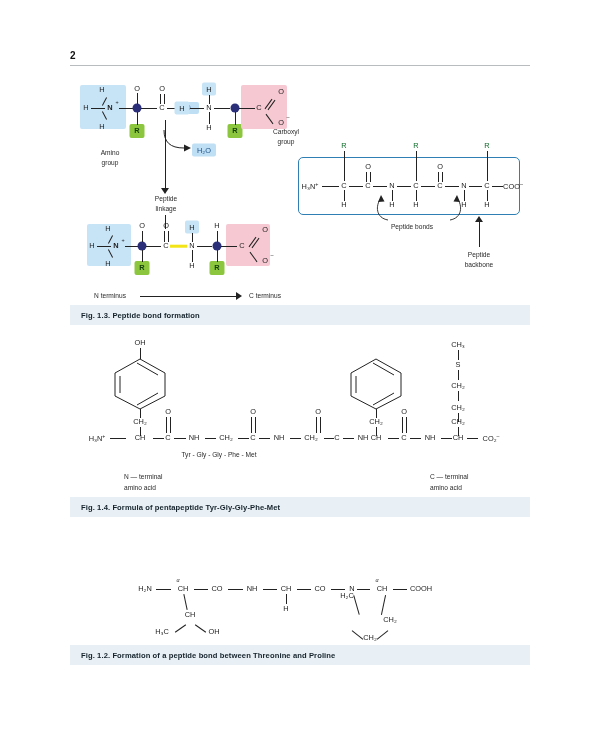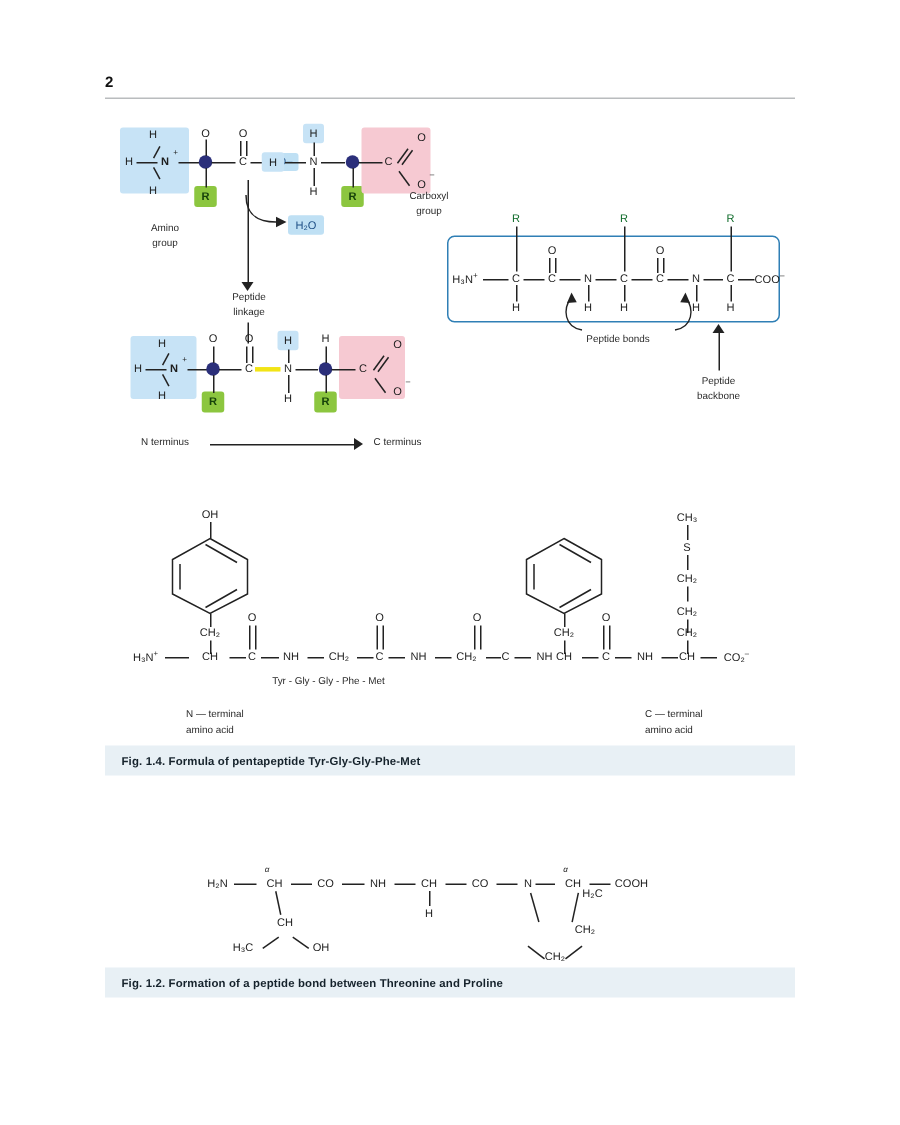--- a/index.html
+++ b/index.html
@@ -249,20 +249,23 @@
       <polygon points="11.5,11.5 15,5 18,12" fill="#222"></polygon>
     </svg>
     <div class="lbl cap" style="left:412px;top:227px;">Peptide bonds</div>
 
     <div class="ln v" style="left:479px;top:222px;height:25px;"></div>
     <div style="position:absolute;left:475px;top:216px;width:0;height:0;border-left:4px solid transparent;border-right:4px solid transparent;border-bottom:6px solid #222;"></div>
     <div class="lbl cap" style="left:479px;top:255px;">Peptide</div>
     <div class="lbl cap" style="left:479px;top:265px;">backbone</div>
   </div>
 
+  <div class="capbar" style="top:305px;">
+    <span>Fig. 1.3. Peptide bond formation</span>
+  </div>
 
   <div class="chem" style="left:0;top:0;width:600px;height:520px;">
 
     <div class="lbl" style="left:140px;top:343px;">OH</div>
     <div class="ln v" style="left:140px;top:348px;height:11px;"></div>
     <svg style="position:absolute;left:113px;top:358px;width:55px;height:52px;">
       <polygon points="27,1 52,15 52,38 27,51 2,38 2,15" fill="none" stroke="#222" stroke-width="1"></polygon>
       <line x1="7" y1="18" x2="7" y2="35" stroke="#222" stroke-width="1"></line>
       <line x1="24" y1="5" x2="45" y2="17" stroke="#222" stroke-width="1"></line>
       <line x1="24" y1="47" x2="45" y2="35" stroke="#222" stroke-width="1"></line>
@@ -378,21 +381,21 @@
     <div class="lbl" style="left:421px;top:589px;">COOH</div>
 
     <div class="ln" style="left:185px;top:594px;width:1px;height:16px;transform:rotate(-12deg);"></div>
     <div class="lbl" style="left:190px;top:615px;">CH</div>
     <div class="ln" style="left:180px;top:622px;width:1px;height:13px;transform:rotate(55deg);"></div>
     <div class="lbl" style="left:162px;top:632px;">H₃C</div>
     <div class="ln" style="left:200px;top:622px;width:1px;height:13px;transform:rotate(-55deg);"></div>
     <div class="lbl" style="left:214px;top:632px;">OH</div>
 
     <div class="ln" style="left:356px;top:595px;width:1px;height:20px;transform:rotate(-16deg);"></div>
-    <div class="lbl" style="left:347px;top:596px;margin-left:48px;">H₂C</div>
+    <div class="lbl" style="left:347px;top:596px;">H₂C</div>
     <div class="ln" style="left:383px;top:595px;width:1px;height:20px;transform:rotate(12deg);"></div>
     <div class="lbl" style="left:390px;top:620px;">CH₂</div>
     <div class="ln" style="left:357px;top:628px;width:1px;height:14px;transform:rotate(-52deg);"></div>
     <div class="ln" style="left:382px;top:628px;width:1px;height:14px;transform:rotate(52deg);"></div>
     <div class="lbl" style="left:370px;top:638px;">CH₂</div>
   </div>
 
   <div class="capbar" style="top:645px;">
     <span>Fig. 1.2. Formation of a peptide bond between Threonine and Proline</span>
   </div>

